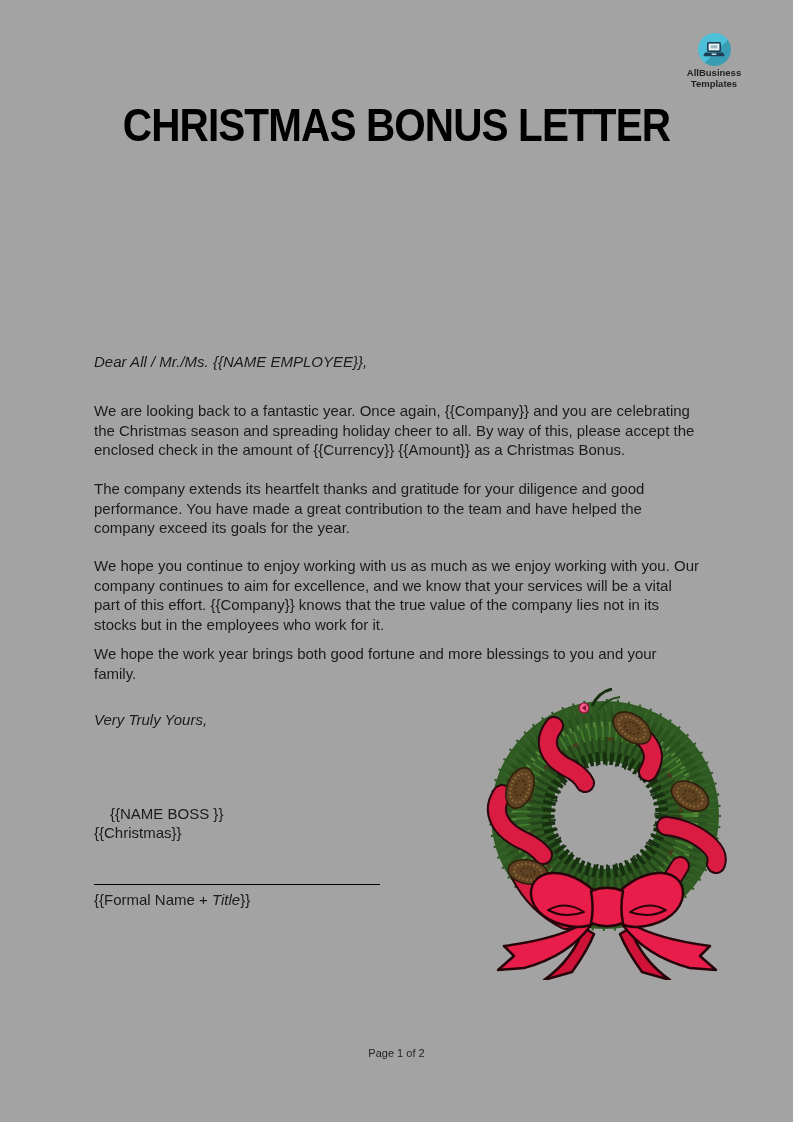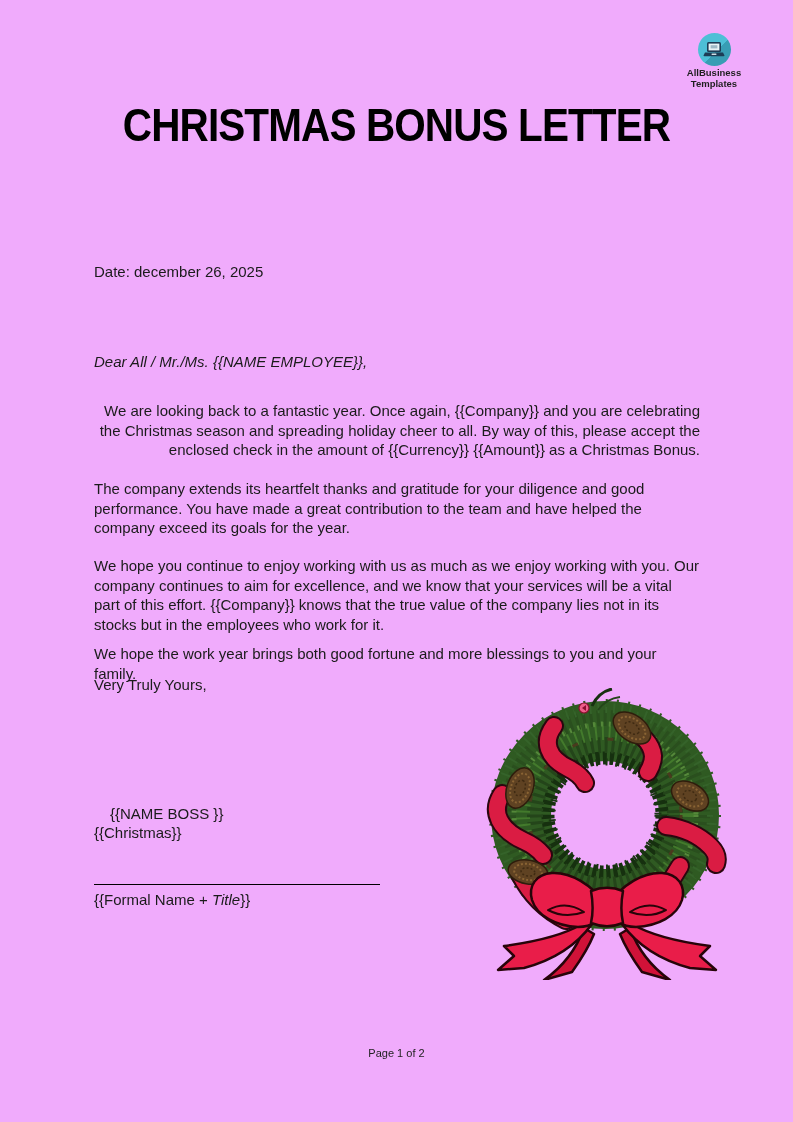--- a/index.html
+++ b/index.html
@@ -1,20 +1,20 @@
 <!DOCTYPE html>
 <html><head>
 <meta charset="utf-8">
 <style>
   html, body { margin: 0; padding: 0; background: #ffffff; }
   .page {
     position: relative;
     width: 793px;
     height: 1122px;
-    background: #f0abfc;
+    background: #a3a3a3;
     font-family: "Liberation Sans", sans-serif;
     color: #1b1b1b;
     overflow: hidden;
   }
   .abs { position: absolute; }
 
   
   .logo-wrap { left: 664px; top: 33px; width: 100px; text-align: center; }
   .logo-circle {
     width: 33px; height: 33px; border-radius: 50%;
@@ -37,25 +37,25 @@
     transform-origin: 50% 50%;
     color: #000000;
     white-space: nowrap;
   }
 
   
   .bodytext { font-size: 15px; line-height: 19.5px; }
   .col { left: 94px; width: 606px; }
   .date-line   { top: 262px; }
   .salutation  { top: 352px; font-style: italic; }
-  .para-1 { top: 401px; text-align: right; }
+  .para-1 { top: 401px; }
   .para-2 { top: 479px; }
   .para-3 { top: 556px; }
   .para-4 { top: 644px; }
-  .closing { top: 675px; }
+  .closing { top: 710px; font-style: italic; }
   .boss    { top: 804px; margin-left: 16px; }
   .sigph   { top: 823px; }
   .sig-line { left: 94px; top: 884px; width: 286px; border-top: 1.5px solid #000; }
   .formal  { top: 890px; }
   .formal .ital { font-style: italic; margin-top: 36px; }
 
   
   .footer {
     left: 0; top: 1047px; width: 793px;
     text-align: center; font-size: 11px; color: #222;
@@ -80,21 +80,20 @@
       </svg>
     </div>
     <div class="logo-text">
       <div>AllBusiness</div>
       <div>Templates</div>
     </div>
   </div>
 
   <div class="abs title">CHRISTMAS BONUS LETTER</div>
 
-  <div class="abs col bodytext date-line">Date: december 26, 2025</div>
   <div class="abs col bodytext salutation">Dear All / Mr./Ms.  {{NAME EMPLOYEE}},</div>
   <div class="abs col bodytext para-1">We are looking back to a fantastic year. Once again, {{Company}} and you are celebrating the Christmas season and spreading holiday cheer to all. By way of this, please accept the enclosed check in the amount of  {{Currency}} {{Amount}} as a Christmas Bonus.</div>
   <div class="abs col bodytext para-3">We hope you continue to enjoy working with us as much as we enjoy working with you. Our company continues to aim for excellence, and we know that your services will be a vital part of this effort. {{Company}} knows that the true value of the company lies not in its stocks but in the employees who work for it.</div>
   <div class="abs col bodytext para-2">The company extends its heartfelt thanks and gratitude for your diligence and good performance. You have made a great contribution to the team and have helped the company exceed its goals for the year.</div>
   <div class="abs col bodytext para-4">We hope the work year brings both good fortune and more blessings to you and your family.</div>
   <div class="abs col bodytext closing">Very Truly Yours,</div>
 
   <div class="abs col bodytext boss">{{NAME BOSS }}</div>
   <div class="abs col bodytext sigph">{{Christmas}}</div>
   <div class="abs sig-line"></div>

